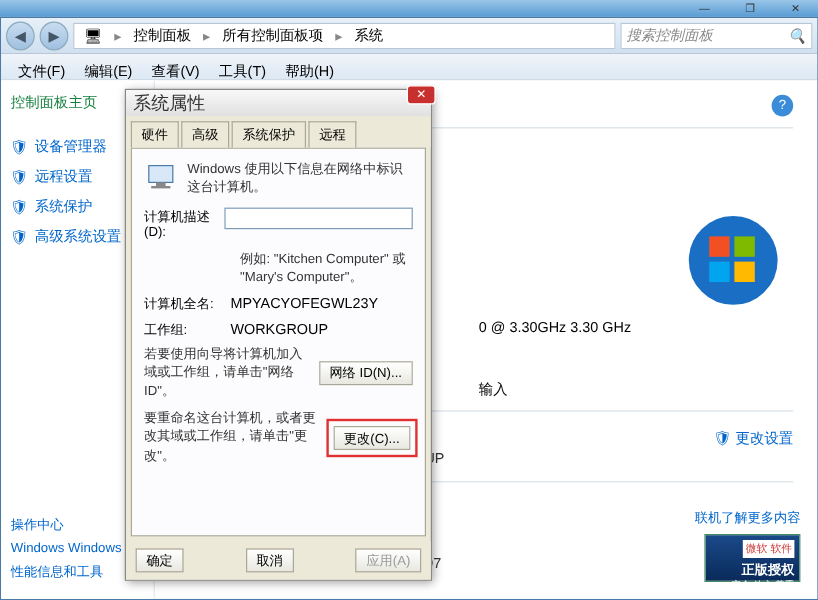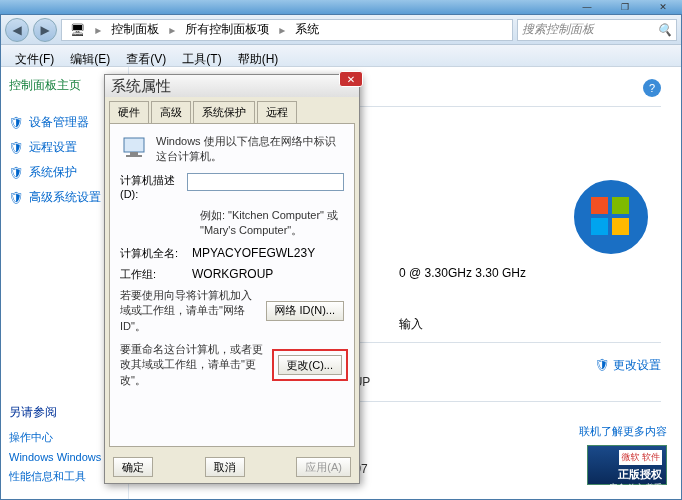--- a/index.html
+++ b/index.html
@@ -102,21 +102,20 @@
         </div>
       <div class="sidebar-link">
           <span class="sidebar-icon">🛡</span>
           <span>系统保护</span>
         </div>
       <div class="sidebar-link">
           <span class="sidebar-icon">🛡</span>
           <span>高级系统设置</span>
         </div>
       <div class="sidebar-footer">
-        <div class="sidebar-footer-title">另请参阅</div>
         <a>操作中心</a>
         <a>Windows Windows</a>
         <a>性能信息和工具</a>
       </div>
     </div>
     <div class="main">
       <div class="help-icon">?</div>
       <div class="main-title">查看有关计算机的基本信息</div>
       <div class="hr"></div>
       <div class="win-logo">

